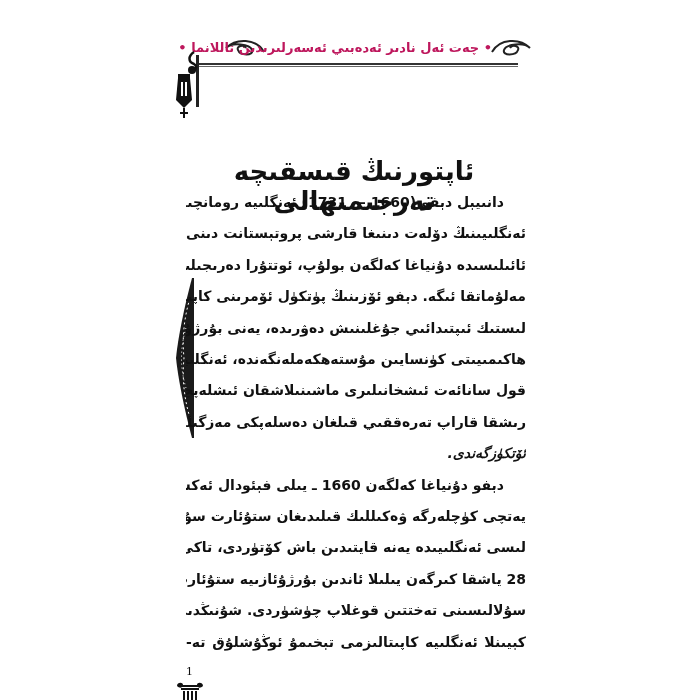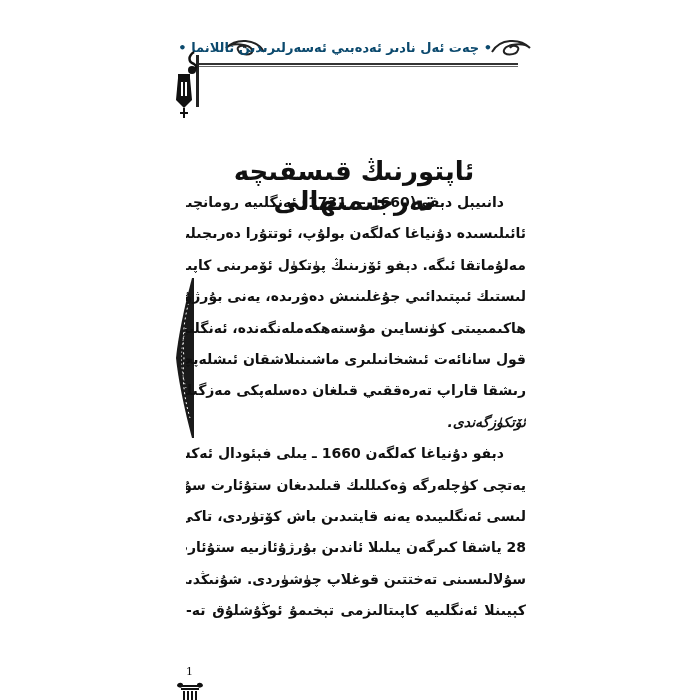--- a/index.html
+++ b/index.html
@@ -1,19 +1,19 @@
 <!DOCTYPE html>
 <html><head>
 <meta charset="utf-8">
 <style>
   html, body { margin:0; padding:0; background:#ffffff; }
   body { width:700px; height:700px; position:relative; overflow:hidden;
          font-family:"DejaVu Sans", sans-serif; color:#111; }
   .header-text { position:absolute; top:40px; left:240px; width:252px; text-align:left;
-                 direction:rtl; font-size:13px; font-weight:bold; white-space:nowrap; color:#0c4a6e; }
+                 direction:rtl; font-size:13px; font-weight:bold; white-space:nowrap; color:#be185d; }
   .header-rule { position:absolute; top:63px; left:196px; width:322px; height:0;
                  border-top:2px solid #333; border-bottom:1px solid #666; padding-bottom:1px; }
   .flourish { position:absolute; top:36px; font-size:18px; color:#222; }
   .flourish.left { left:222px; transform:scaleX(-1); }
   .flourish.right { left:490px; }
   .lamp { position:absolute; left:168px; top:50px; width:36px; height:72px; }
   .vert-rule { position:absolute; left:196px; top:55px; width:3px; height:52px; background:#222; }
   .title { position:absolute; top:156px; left:180px; width:348px; text-align:center;
            direction:rtl; font-size:26px; font-weight:bold; }
   .body-text { position:absolute; top:187px; left:186px; width:340px; direction:rtl;
@@ -62,20 +62,21 @@
 <div class="ornament-side">
   <svg width="22" height="160" viewBox="0 0 22 160">
     <path d="M20 0 L20 160 L18 160 C10 130, 4 100, 2 80 C4 60, 10 30, 18 0 Z" fill="#1a1a1a"></path>
     <path d="M16 20 C10 40, 8 60, 10 80 C8 100, 10 120, 16 140" stroke="#fff" stroke-width="1" fill="none" stroke-dasharray="2 3"></path>
     <path d="M12 50 C6 70, 6 90, 12 110" stroke="#fff" stroke-width="1" fill="none" stroke-dasharray="1 3"></path>
   </svg>
 </div>
 
 <div class="body-text">
   <span class="line indent">دانىيېل دېفو (1660 — 1731) ئەنگلىيە رومانچىلىقى</span>
+  <span class="line">ئەنگلىيىنىڭ دۆلەت دىنىغا قارشى پروتېستانت دىنى</span>
   <span class="line">ئائىلىسىدە دۇنياغا كەلگەن بولۇپ، ئوتتۇرا دەرىجىلىك</span>
   <span class="line">مەلۇماتقا ئىگە. دېفو ئۆزىنىڭ پۈتكۈل ئۆمرىنى كاپىتا-</span>
   <span class="line">لىستىك ئىپتىدائىي جۇغلىنىش دەۋرىدە، يەنى بۇرژۇئا</span>
   <span class="line">ھاكىمىيىتى كۈنسايىن مۇستەھكەملەنگەندە، ئەنگلىيە</span>
   <span class="line">قول سانائەت ئىشخانىلىرى ماشىنىلاشقان ئىشلەپچىقى-</span>
   <span class="line">رىشقا قاراپ تەرەققىي قىلغان دەسلەپكى مەزگىللەردە</span>
   <span class="line last">ئۆتكۈزگەندى.</span>
   <span class="line indent">دېفو دۇنياغا كەلگەن 1660 ـ يىلى فېئودال ئەكسە-</span>
   <span class="line">يەتچى كۈچلەرگە ۋەكىللىك قىلىدىغان ستۇئارت سۇلا-</span>
   <span class="line">لىسى ئەنگلىيىدە يەنە قايتىدىن باش كۆتۈردى، تاكى ئۇ</span>

